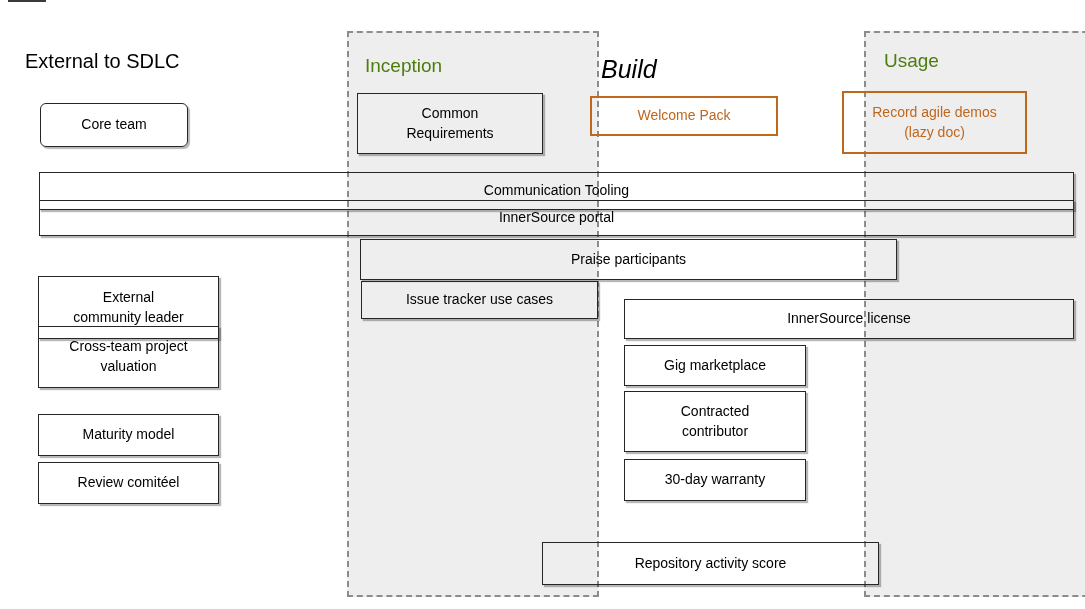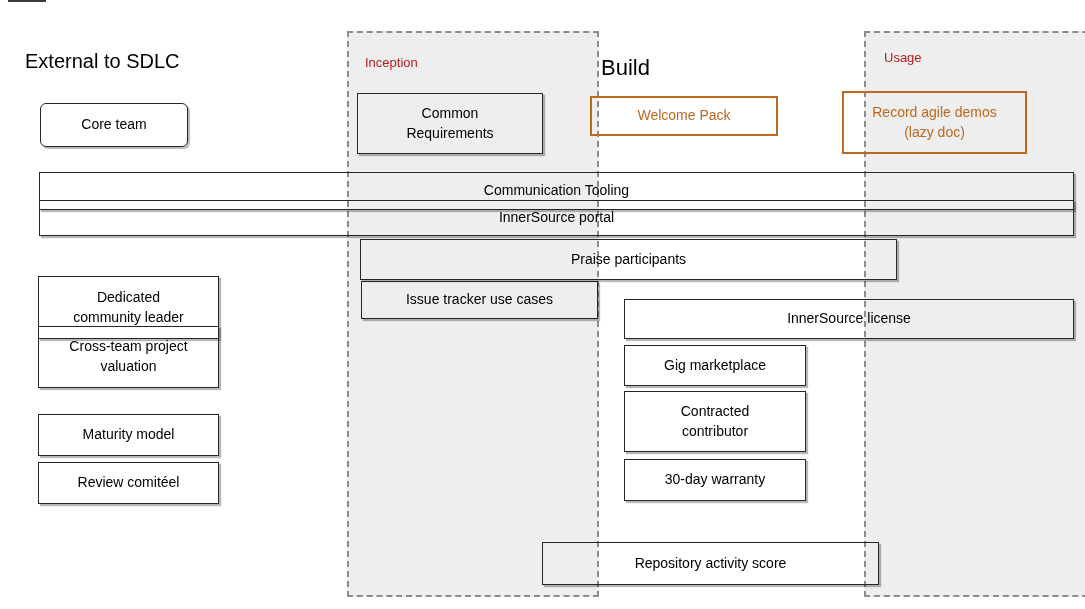--- a/index.html
+++ b/index.html
@@ -15,27 +15,27 @@
   .column{
     position:absolute;
     background:#eeeeee;
     border:2px dashed #8c8c8c;
     box-sizing:border-box;
   }
   #col-inception{left:347px;top:31px;width:252px;height:566px;}
   #col-usage{left:828px;top:31px;width:254px;height:566px;margin-left:36px;}
   .col-title{
     position:absolute;
-    font-size:13px;
-    color:#b91c1c;
+    font-size:19px;
+    color:#4d7c0f;
     white-space:nowrap;
   }
   #col-inception .col-title{left:16px;top:22px;}
   #col-usage .col-title{left:18px;top:17px;}
-  #title-build{position:absolute;left:601px;top:55px;font-size:22px;}
+  #title-build{position:absolute;left:601px;top:55px;font-size:25px;font-style:italic;}
   #heading-external{
     position:absolute;left:25px;top:50px;
     font-size:20px;color:#000;white-space:nowrap;
   }
   
   .card{
     position:absolute;
     box-sizing:border-box;
     background:transparent;
     border:1.5px solid #262626;
@@ -104,21 +104,21 @@
 (lazy doc)</div>
 
   <div class="card" id="c-communication-tooling">Communication Tooling</div>
 
   <div class="card" id="c-innersource-portal">InnerSource portal</div>
 
   <div class="card" id="c-praise-participants">Praise participants</div>
 
   <div class="card" id="c-issue-tracker">Issue tracker use cases</div>
 
-  <div class="card" id="c-dedicated-community-leader">Dedicated
+  <div class="card" id="c-dedicated-community-leader">External
 community leader</div>
 
   <div class="card" id="c-cross-team-project-valuation">Cross-team project
 valuation</div>
 
   <div class="card" id="c-maturity-model">Maturity model</div>
 
   <div class="card" id="c-review-comiteel">Review comitéel</div>
 
   <div class="card" id="c-innersource-license">InnerSource license</div>

